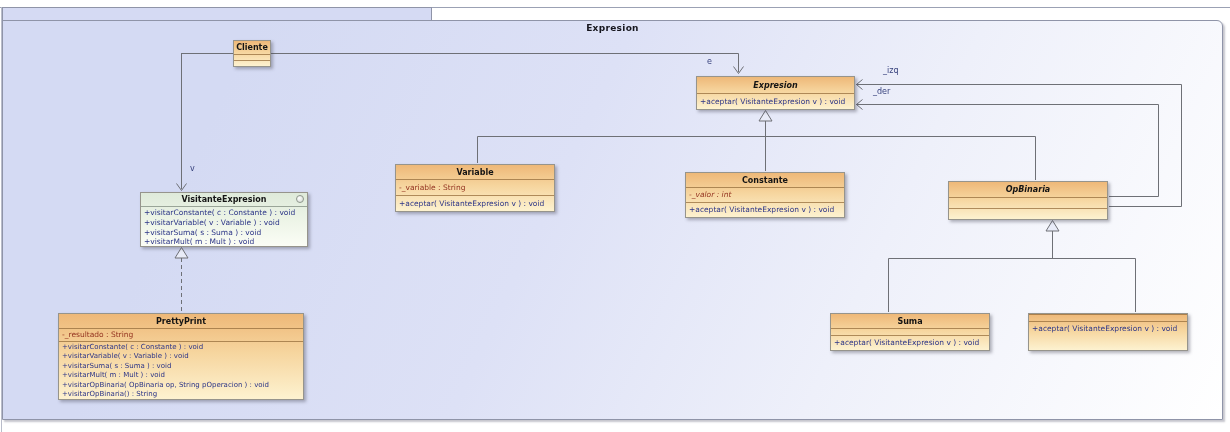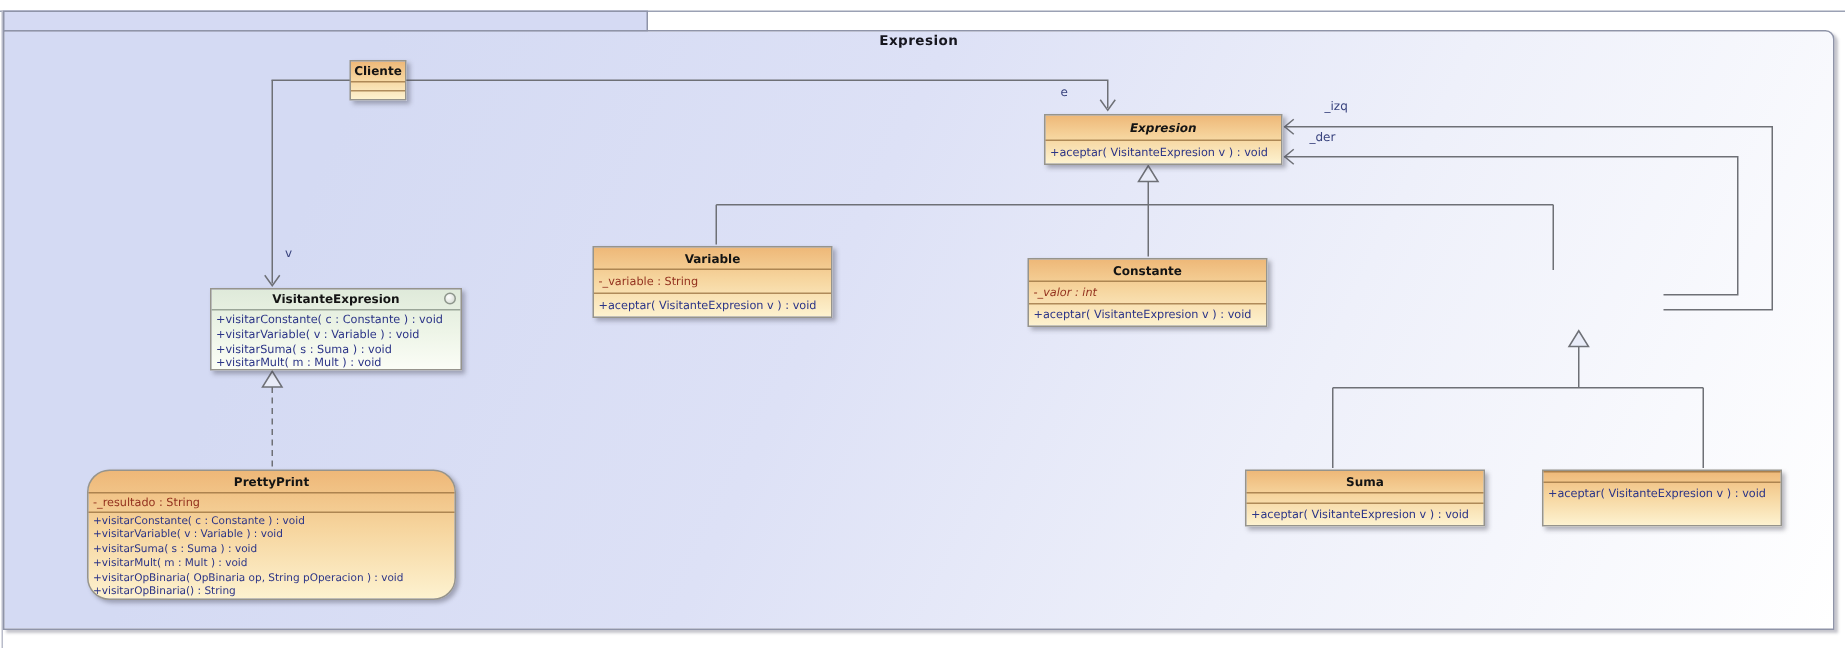--- a/index.html
+++ b/index.html
@@ -123,20 +123,25 @@
   <div class="cls" style="left:685px;top:172px;width:160px;height:46px;">
     <div class="ctitle" style="height:14px;">Constante</div>
     <div class="sec" style="height:15px;font-style:italic;">
       <div class="mline attr" style="line-height:14px;">-_valor : int</div>
     </div>
     <div class="sec" style="height:15px;">
       <div class="mline op" style="line-height:14px;">+aceptar( VisitanteExpresion v ) : void</div>
     </div>
   </div>
 
+  <div class="cls" style="left:948px;top:181px;width:160px;height:39px;">
+    <div class="ctitle abstract" style="height:15px;">OpBinaria</div>
+    <div class="sec" style="height:11px;"></div>
+    <div class="sec" style="height:11px;"></div>
+  </div>
 
   <div class="cls" style="left:830px;top:313px;width:160px;height:38px;">
     <div class="ctitle" style="height:14px;">Suma</div>
     <div class="sec" style="height:7px;"></div>
     <div class="sec" style="height:15px;">
       <div class="mline op" style="line-height:14px;">+aceptar( VisitanteExpresion v ) : void</div>
     </div>
   </div>
 
   <div class="cls" style="left:1028px;top:313px;width:160px;height:38px;">
@@ -152,21 +157,21 @@
       <span class="iface-icon"></span>
     </div>
     <div class="sec" style="height:40px;padding-top:1px;">
       <div class="mline op" style="line-height:9.8px;">+visitarConstante( c : Constante ) : void</div>
       <div class="mline op" style="line-height:9.8px;">+visitarVariable( v : Variable ) : void</div>
       <div class="mline op" style="line-height:9.8px;">+visitarSuma( s : Suma ) : void</div>
       <div class="mline op" style="line-height:9.8px;">+visitarMult( m : Mult ) : void</div>
     </div>
   </div>
 
-  <div class="cls" style="left:58px;top:313px;width:246px;height:87px;border-radius:15px;">
+  <div class="cls" style="left:58px;top:313px;width:246px;height:87px;">
     <div class="ctitle" style="height:14px;">PrettyPrint</div>
     <div class="sec" style="height:13px;">
       <div class="mline attr" style="line-height:12px;">-_resultado : String</div>
     </div>
     <div class="sec" style="height:58px;padding-top:1px;">
       <div class="mline op" style="font-size:7px;line-height:9.4px;">+visitarConstante( c : Constante ) : void</div>
       <div class="mline op" style="font-size:7px;line-height:9.4px;">+visitarVariable( v : Variable ) : void</div>
       <div class="mline op" style="font-size:7px;line-height:9.4px;">+visitarSuma( s : Suma ) : void</div>
       <div class="mline op" style="font-size:7px;line-height:9.4px;">+visitarMult( m : Mult ) : void</div>
       <div class="mline op" style="font-size:7px;line-height:9.4px;">+visitarOpBinaria( OpBinaria op, String pOperacion ) : void</div>

